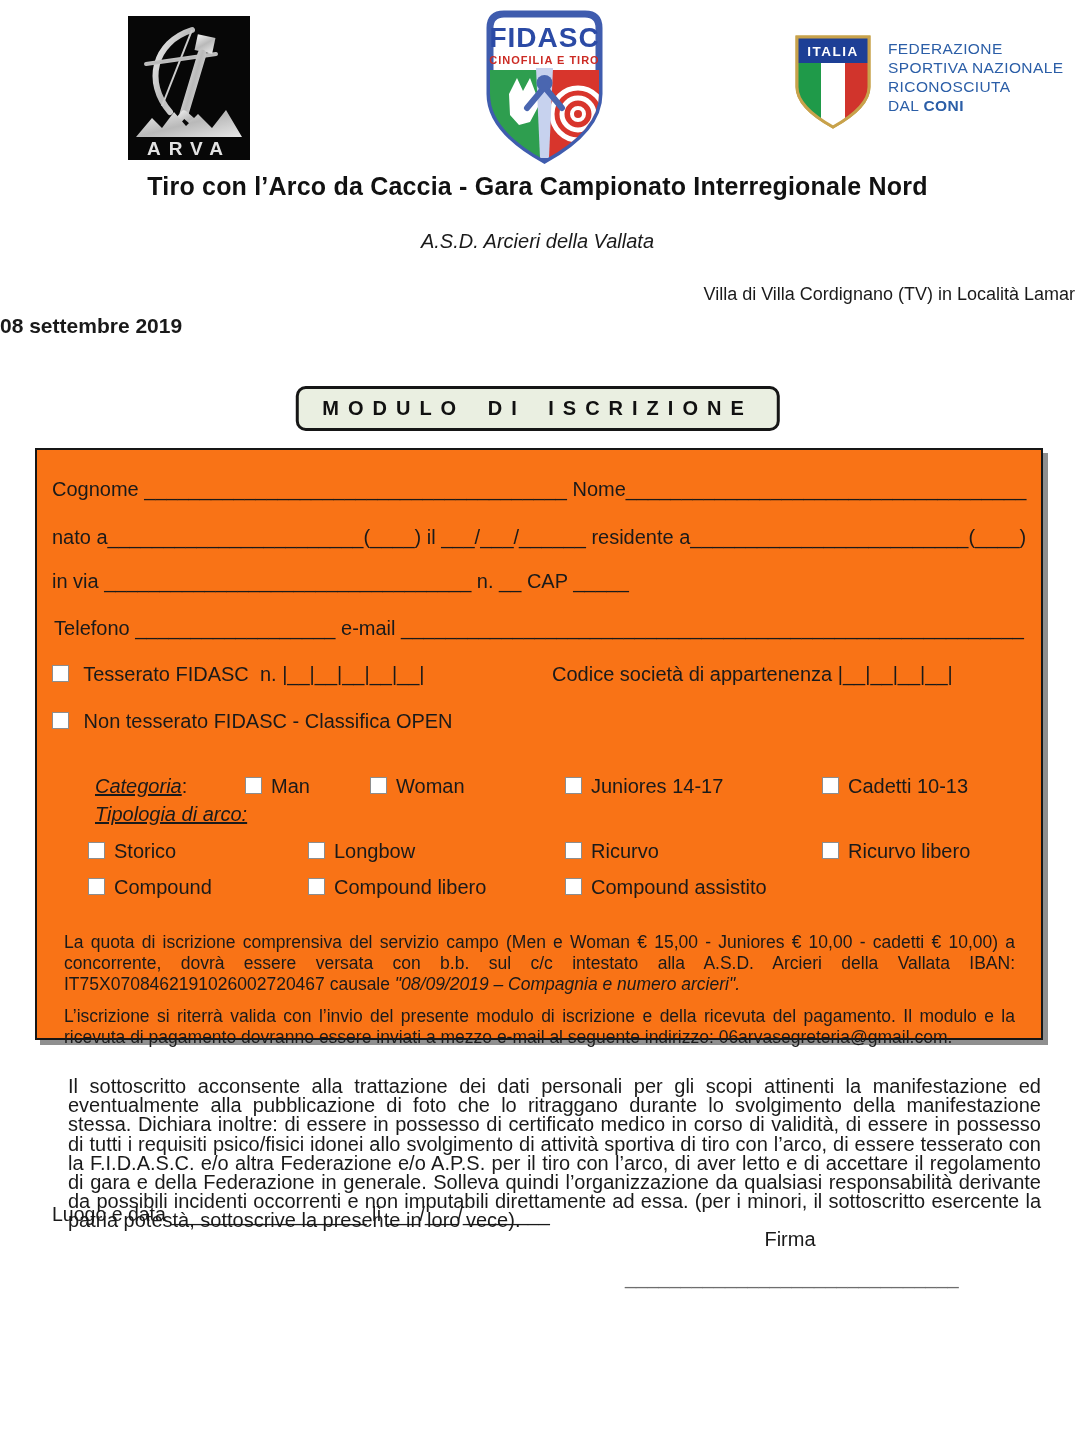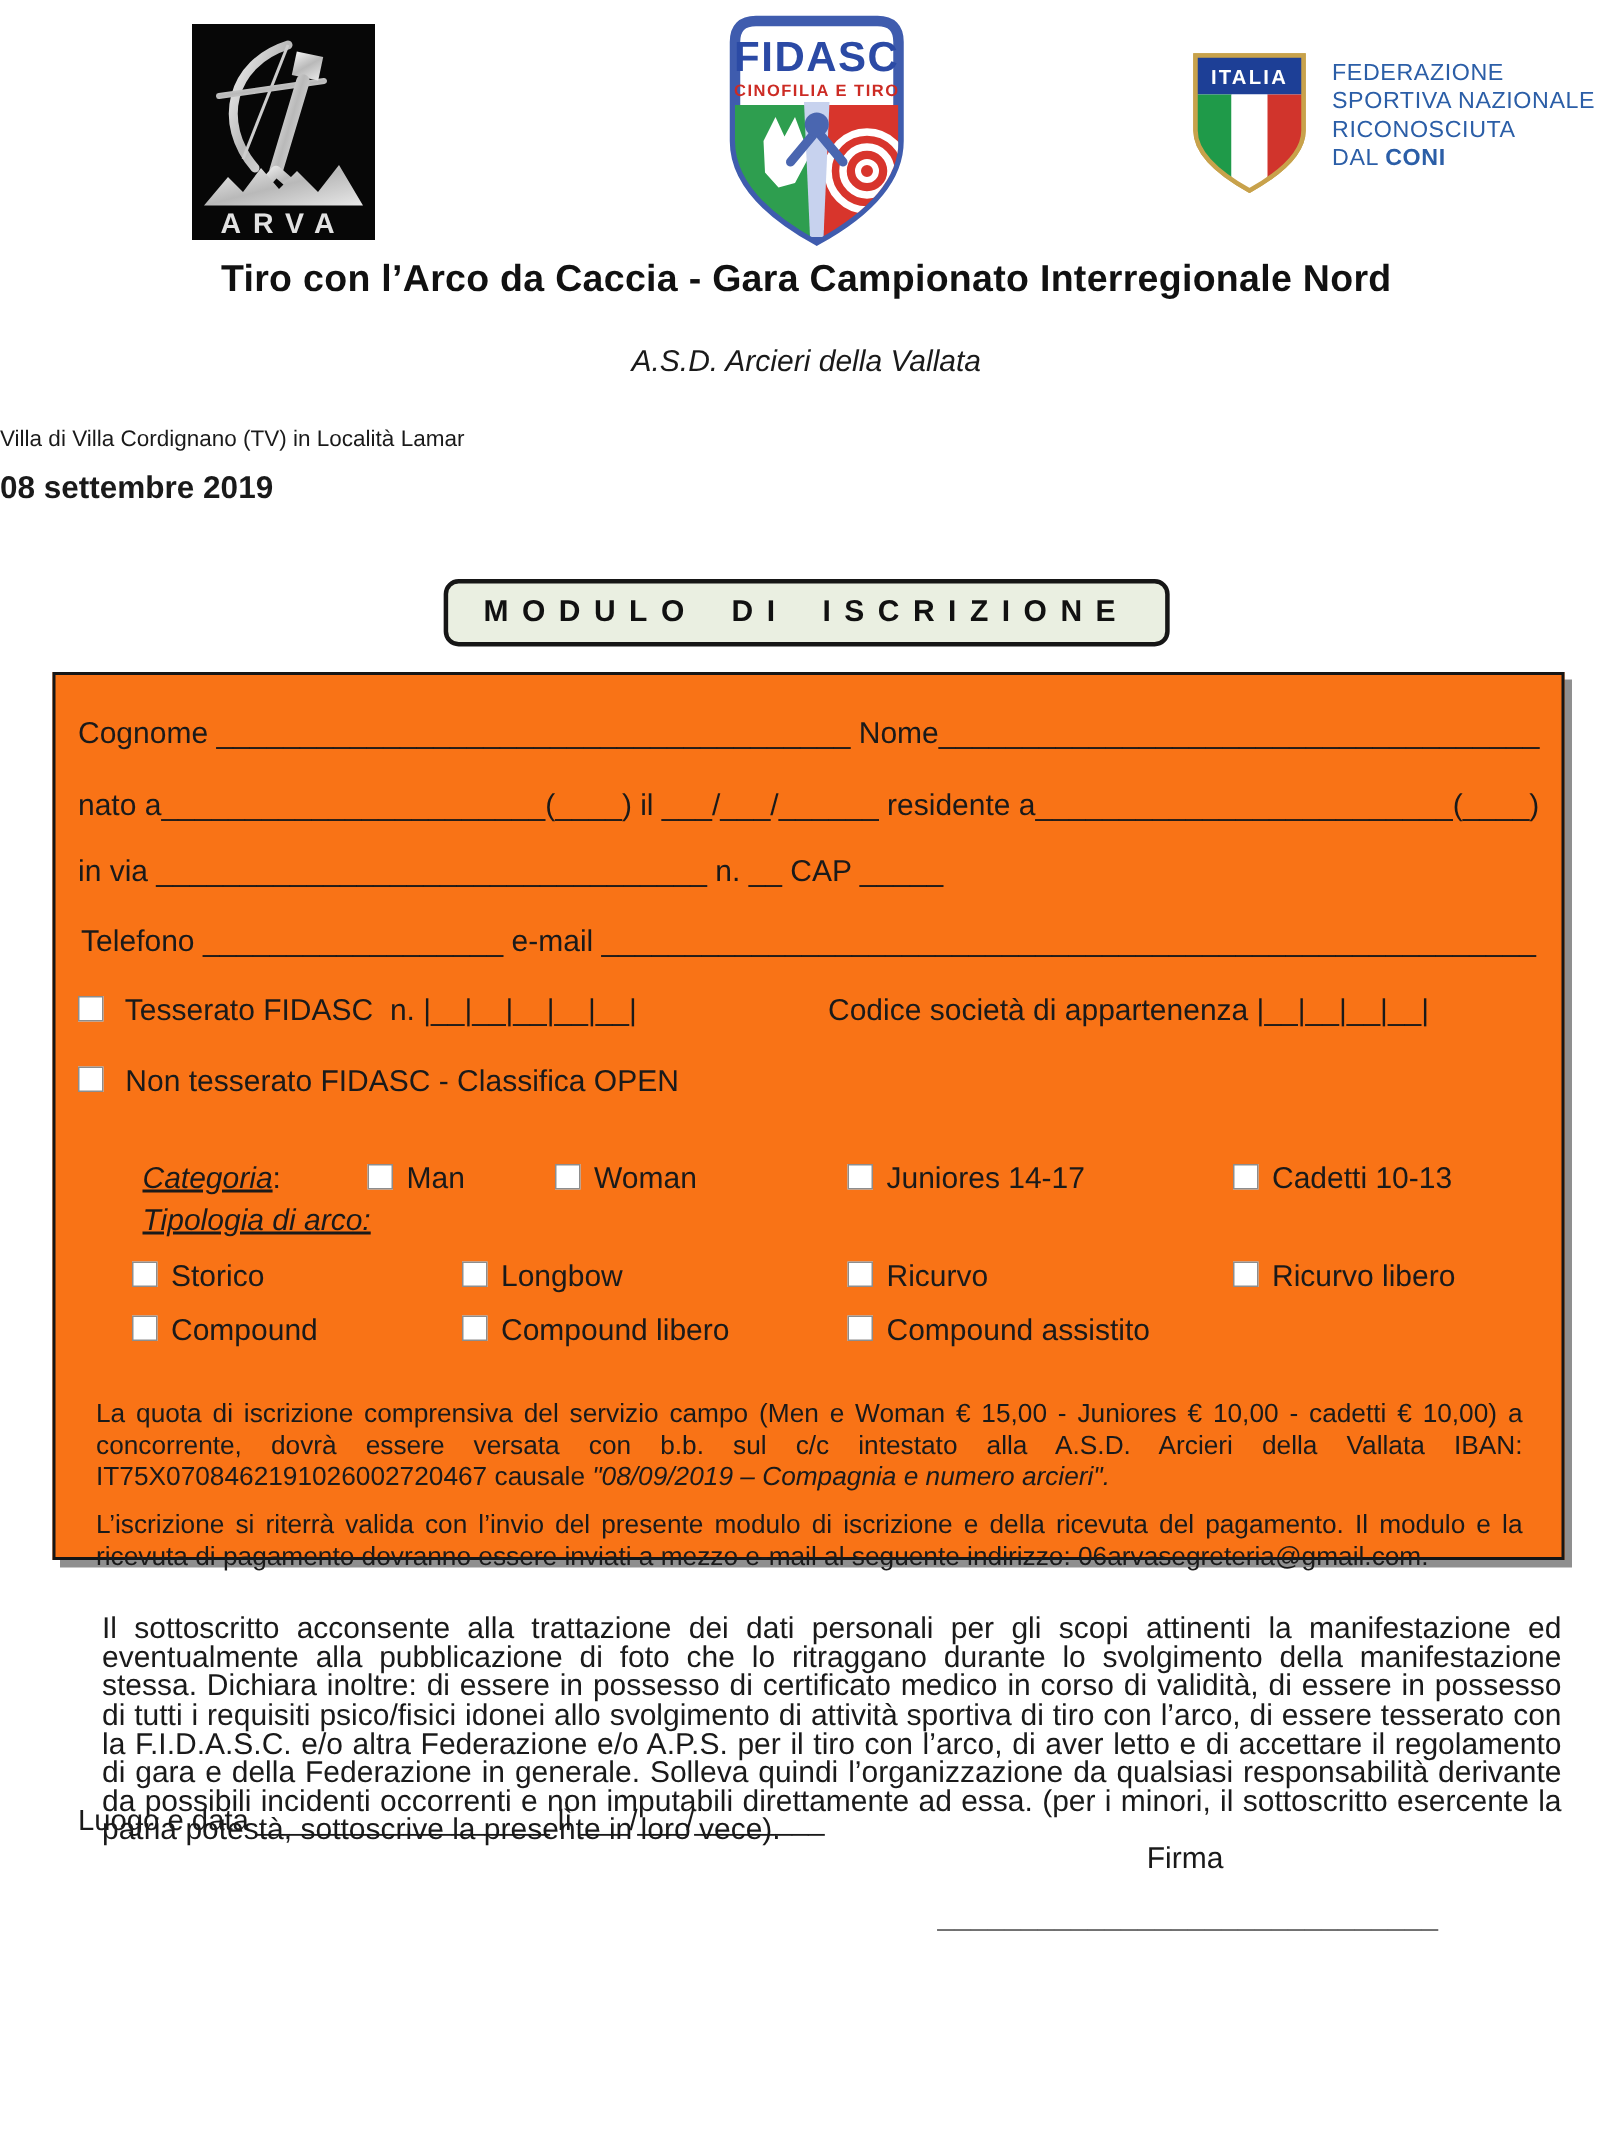--- a/index.html
+++ b/index.html
@@ -9,21 +9,21 @@
   }
   
   .arva{position:absolute;left:128px;top:16px;}
   .fidasc{position:absolute;left:479px;top:8px;}
   .coni{position:absolute;left:793px;top:33px;display:flex;gap:15px;align-items:flex-start;}
   .coni-text{color:#2b5ea7;font-size:15.5px;line-height:19px;letter-spacing:.4px;padding-top:6px;}
   .coni-text b{font-weight:bold;}
   
   .title{position:absolute;top:172px;left:0;width:100%;text-align:center;font-size:25px;font-weight:bold;letter-spacing:.2px;color:#111;}
   .organizer{position:absolute;top:230px;left:0;width:100%;text-align:center;font-style:italic;font-size:20px;}
-  .venue{position:absolute;top:284px;left:0;width:100%;text-align:left;font-size:15px;}
+  .venue{position:absolute;top:284px;left:0;width:100%;text-align:right;font-size:18px;}
   .edate{position:absolute;top:314px;left:0;width:100%;text-align:left;font-size:21px;font-weight:bold;}
   .badge{
     position:absolute;top:386px;left:50%;transform:translateX(-50%);
     border:3px solid #161616;border-radius:10px;background:#eaefe1;
     padding:8px 24px;font-size:20px;font-weight:bold;letter-spacing:9px;word-spacing:8px;white-space:nowrap;color:#111;
   }
   
   .box{
     position:absolute;left:35px;top:448px;width:1008px;height:592px;box-sizing:border-box;
     border:2px solid #161616;background:#f97316;box-shadow:5px 5px 0 #8f8f8f;font-size:20px;

